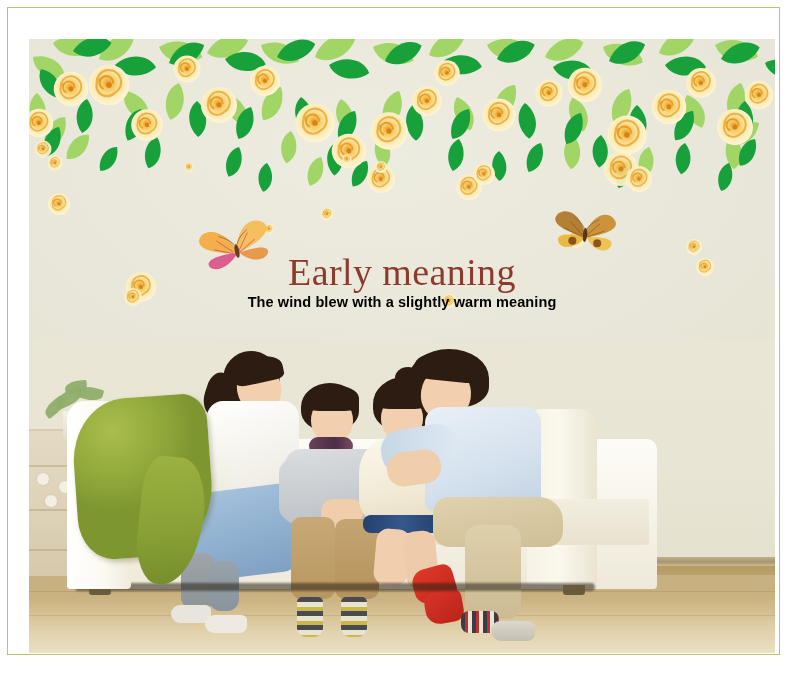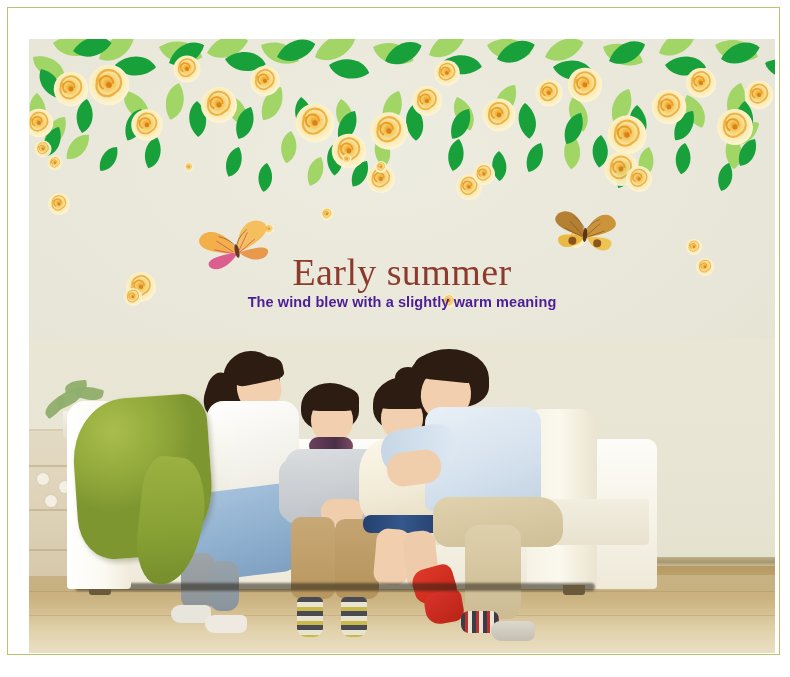--- a/index.html
+++ b/index.html
@@ -152,21 +152,21 @@
     position:absolute;
     left:0;top:211px;width:746px;text-align:center;
     font-family:"Liberation Serif", serif;
     font-size:38px;letter-spacing:.4px;color:#8c3a2c;
     white-space:nowrap;
   }
   .subtitle{
     position:absolute;
     left:0;top:255px;width:746px;text-align:center;
     font-family:"Liberation Sans", sans-serif;
-    font-weight:bold;font-size:14.5px;color:#4c1d95;letter-spacing:.1px;
+    font-weight:bold;font-size:14.5px;color:#000000;letter-spacing:.1px;
     white-space:nowrap;
   }
 </style>
 </head>
 <body>
 
 <div id="product-card">
   <div id="card-border">
 
     <div id="scene">
@@ -645,18 +645,18 @@
           <path d="M0,2 C-7,14 -22,18 -26,9 C-29,1 -14,0 -2,2 Z" fill="#e8b73c" opacity=".95"></path>
           <path d="M2,2 C9,15 24,17 27,8 C30,0 15,0 2,2 Z" fill="#edc14a" opacity=".95"></path>
           <circle cx="-12" cy="7" r="4" fill="#7a3f14" opacity=".85"></circle>
           <circle cx="13" cy="7" r="4" fill="#7a3f14" opacity=".85"></circle>
           <path d="M-16,-12 L-3,0 M-21,-5 L-3,2 M14,-13 L2,0 M19,-6 L2,2" stroke="#8a5520" stroke-width=".9" opacity=".75" fill="none"></path>
           <ellipse cx="0" cy="0" rx="2.2" ry="7" fill="#5d3414"></ellipse>
           <path d="M-1,-6 C-5,-13 -10,-15 -13,-17 M1,-6 C5,-13 10,-15 13,-17" stroke="#8a6a44" stroke-width=".8" fill="none"></path>
         </g>
       </svg>
 
-      <div class="title">Early summer</div>
+      <div class="title">Early meaning</div>
       <div class="subtitle">The wind blew with a slightly warm meaning</div>
 
     </div>
   </div>
 </div>
 
 </body></html>

